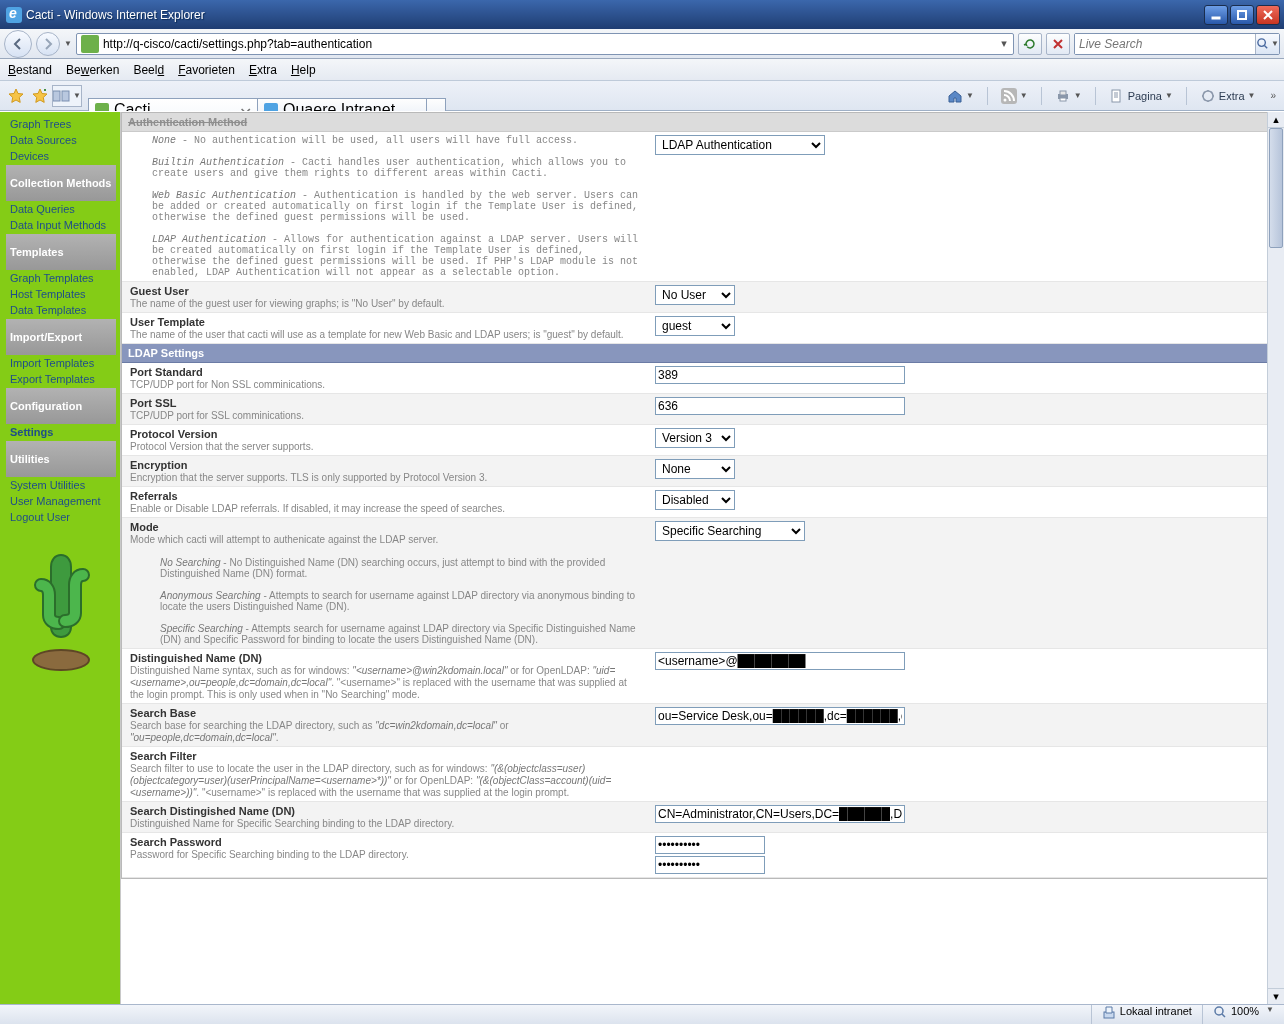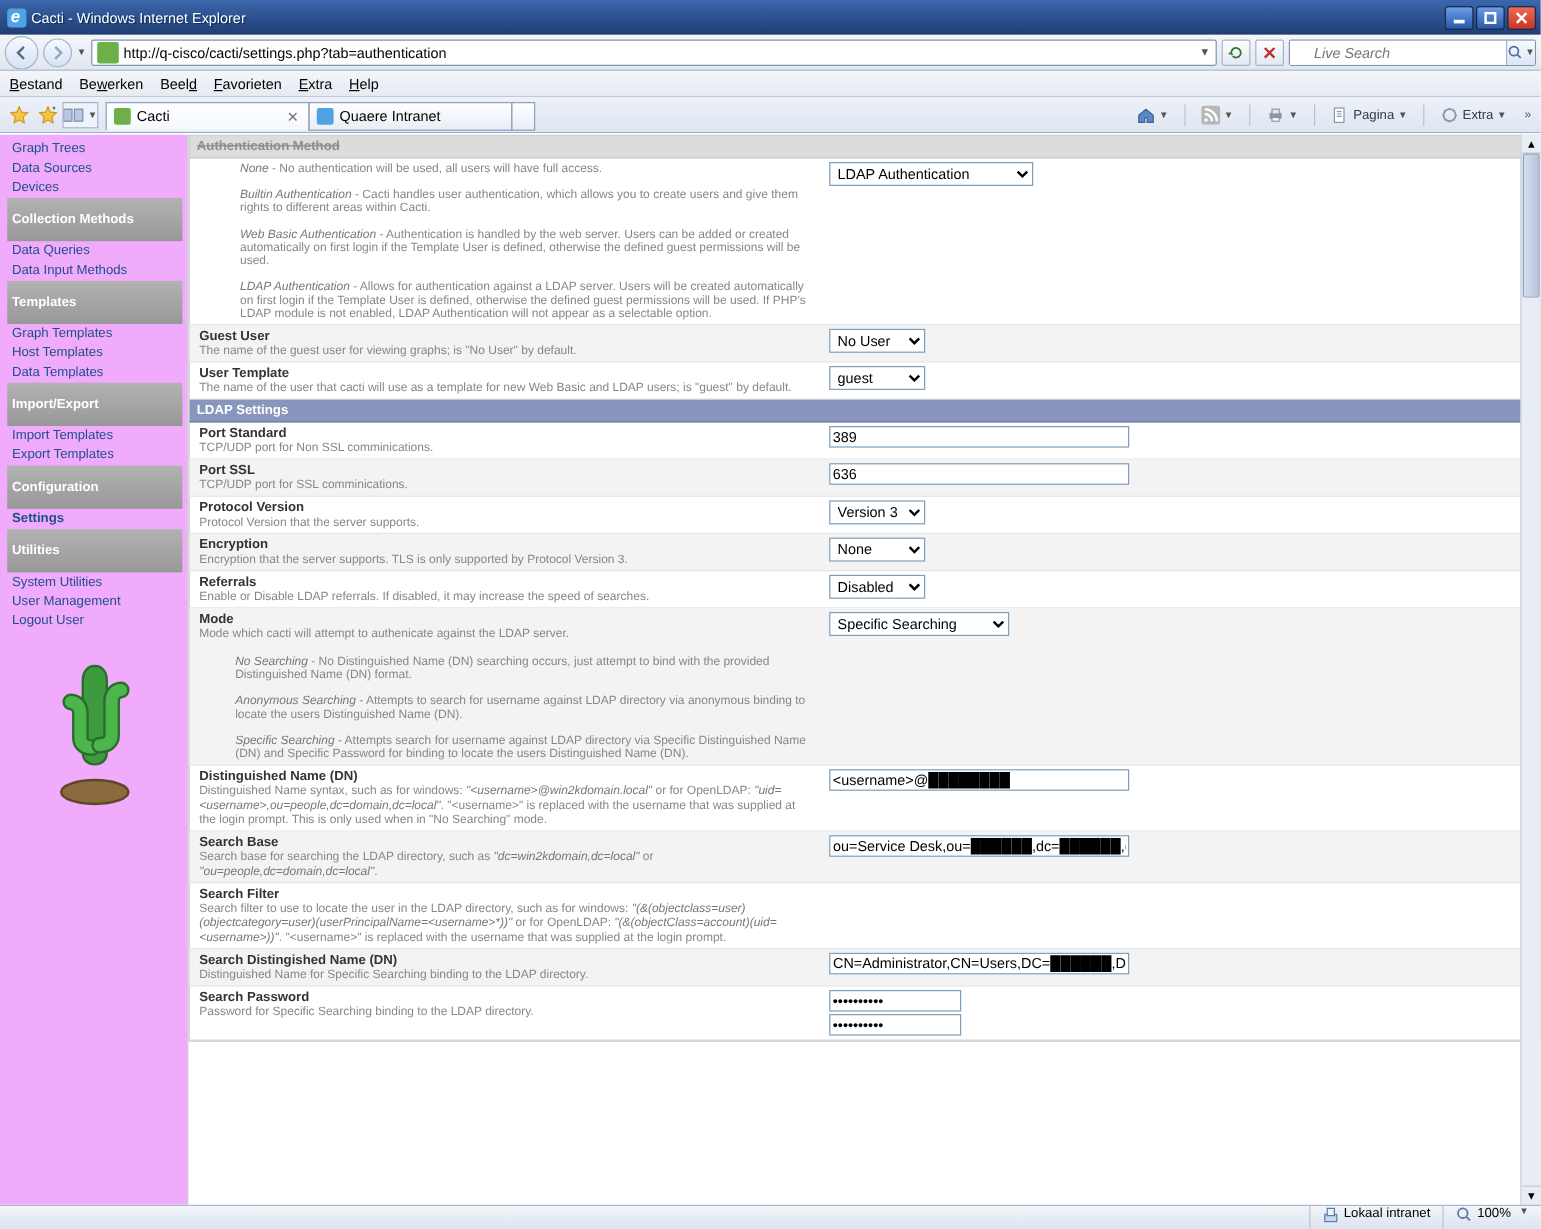--- a/index.html
+++ b/index.html
@@ -19,47 +19,47 @@
 .navbtn { width:28px; height:28px; border:1px solid #a7b4c8; border-radius:50%; background:linear-gradient(#f7faff,#d7e2f3); display:flex; align-items:center; justify-content:center; }
 .navbtn.fwd { width:24px; height:24px; }
 .navbtn svg { width:14px; height:14px; fill:#6a7a90; }
 .addrwrap { flex:1; display:flex; align-items:center; border:1px solid #7f94b3; background:#fff; height:22px; border-radius:2px; }
 .addrwrap .fav { width:18px; height:18px; margin:0 4px; background:#6db04a; border-radius:2px; }
 .addrwrap input { flex:1; border:none; outline:none; font-size:12px; height:18px; }
 .addrwrap .dd { width:18px; text-align:center; color:#555; }
 .sq { width:24px; height:22px; border:1px solid #a7b4c8; background:linear-gradient(#fdfefe,#e2e9f4); display:flex; align-items:center; justify-content:center; border-radius:2px; }
 .sq svg { width:14px; height:14px; }
 .searchbox { display:flex; border:1px solid #7f94b3; height:22px; border-radius:2px; background:#fff; }
-.searchbox input { border:none; outline:none; width:180px; padding:0 20px; font-size:12px; color:#999; font-style:italic; }
+.searchbox input { border:none; outline:none; width:180px; padding:0 4px; font-size:12px; color:#999; font-style:italic; }
 .searchbox .sbtn { width:24px; border-left:1px solid #a7b4c8; background:linear-gradient(#f7faff,#dbe5f4); display:flex; align-items:center; justify-content:center; }
 
 .menurow { height:22px; background:linear-gradient(#f4f6f9,#e5eaf2); display:flex; align-items:center; padding:0 8px; gap:14px; border-bottom:1px solid #becad9; font-size:12px;text-align:center; }
 .menurow span u { text-decoration:underline; }
 
 .tabrow { height:30px; background:linear-gradient(#edf1f8,#dfe6f1); display:flex; align-items:center; padding:0 4px; border-bottom:1px solid #9fb0c6; }
 .tabrow .star { width:18px; height:18px; margin:0 3px; display:flex; align-items:center; justify-content:center; }
 .tabrow .star svg { width:16px; height:16px; }
 .tabrow .quick { width:30px; height:22px; border:1px solid #a7b4c8; background:#eef3fa; margin-right:6px; display:flex; align-items:center; justify-content:center; }
 .tabrow .quick svg { width:18px; height:12px; }
-.tab { height:24px; min-width:170px; border:1px solid #8ea1bc; background:linear-gradient(#fefefe,#e8eef7); display:flex; align-items:center; padding:0 6px; margin-right:-1px; font-size:12px; position:relative; top:1px; }
+.tab { height:24px; min-width:170px; border:1px solid #8ea1bc; background:linear-gradient(#fefefe,#e8eef7); display:flex; align-items:center; padding:0 6px; margin-right:-1px; font-size:16px; position:relative; top:14px; }
 .tab.active { background:linear-gradient(#fff,#f5f8fc); border-bottom-color:#f5f8fc; }
 .tab .tfav { width:14px; height:14px; margin-right:5px; background:#6db04a; border-radius:2px; flex:none; }
 .tab .tfav.ie { background:#4fa3e3; }
 .tab .tlabel { flex:1; white-space:nowrap; overflow:hidden; }
 .tab .tclose { width:12px; height:12px; margin-left:6px; color:#777; }
 .tab.new { min-width:20px; width:20px; }
 .tbar-right { margin-left:auto; display:flex; align-items:center; gap:6px; }
 .tbtn { height:22px; border:1px solid transparent; padding:0 4px; display:flex; align-items:center; gap:3px; border-radius:2px; color:#2d3c52; }
 .tbtn svg { width:16px; height:16px; }
 .tbtn .dd { font-size:8px; color:#555; }
 .sep { width:1px; height:18px; background:#b8c4d5; margin:0 2px; }
 
 
 .page { position:absolute; left:0; right:0; top:112px; bottom:20px; display:flex; overflow:hidden; background:#fff; }
-.leftcol { width:156px; background:#f0abfc; padding:4px 4px 0 6px; }
+.leftcol { width:120px; background:#84cc16; padding:4px 4px 0 6px; }
 .nav-item { display:block; padding:2px 4px; color:#1f4e89; text-decoration:none; font-size:11px; }
 .nav-item.active { font-weight:bold; }
 .nav-head { background:#a5a5a5; background:linear-gradient(#b2b2b2,#989898); color:#fff; font-weight:bold; padding:12px 4px; font-size:11px; margin-top:1px; }
 .cactus { margin:20px auto; width:100px; height:130px; display:block; }
 
 .main { flex:1; border-left:1px solid #c8c8c8; overflow:auto; }
 .main-inner { border:1px solid #b9b9b9; margin:0; }
 .sectionhead { background:#8896bd; color:#fff; font-weight:bold; padding:3px 6px; font-size:11px; border-bottom:1px solid #6b7ba5; }
 .sectionhead.grey { background:#c6c6c6; color:#444; border-bottom:1px solid #a7a7a7; }
 .row { display:flex; border-bottom:1px solid #e6e6e6; }
@@ -265,21 +265,21 @@
       <path d="M72 30c-5 0-8 4-8 10v28c0 5-4 8-10 8" fill="none" stroke="#4cb64c" stroke-width="10" stroke-linecap="round"></path>
       <ellipse cx="50" cy="115" rx="28" ry="10" fill="#8a6a3e" stroke="#5e4626" stroke-width="2"></ellipse>
     </svg>
   </div>
 
   <div class="main">
     <div class="main-inner">
       <div class="sectionhead grey" style="text-decoration:line-through;opacity:0.6;">Authentication Method</div>
       <div class="row">
         <div class="lbl">
-          <div class="help" style="margin-left:34px;">
+          <div class="help" style="margin-left:22px;font-family:Liberation Mono, monospace;">
             <div><span class="em">None</span><span> - No authentication will be used, all users will have full access.</span></div><br>
             <div><span class="em">Builtin Authentication</span><span> - Cacti handles user authentication, which allows you to create users and give them rights to different areas within Cacti.</span></div><br>
             <div><span class="em">Web Basic Authentication</span><span> - Authentication is handled by the web server. Users can be added or created automatically on first login if the Template User is defined, otherwise the defined guest permissions will be used.</span></div><br>
             <div><span class="em">LDAP Authentication</span><span> - Allows for authentication against a LDAP server. Users will be created automatically on first login if the Template User is defined, otherwise the defined guest permissions will be used. If PHP's LDAP module is not enabled, LDAP Authentication will not appear as a selectable option.</span></div>
           </div>
         </div>
         <div class="ctl"><select style="width:170px;"><option>LDAP Authentication</option></select></div>
       </div>
       <div class="row alt">
         <div class="lbl"><b>Guest User</b><br><span class="help">The name of the guest user for viewing graphs; is "No User" by default.</span></div>

